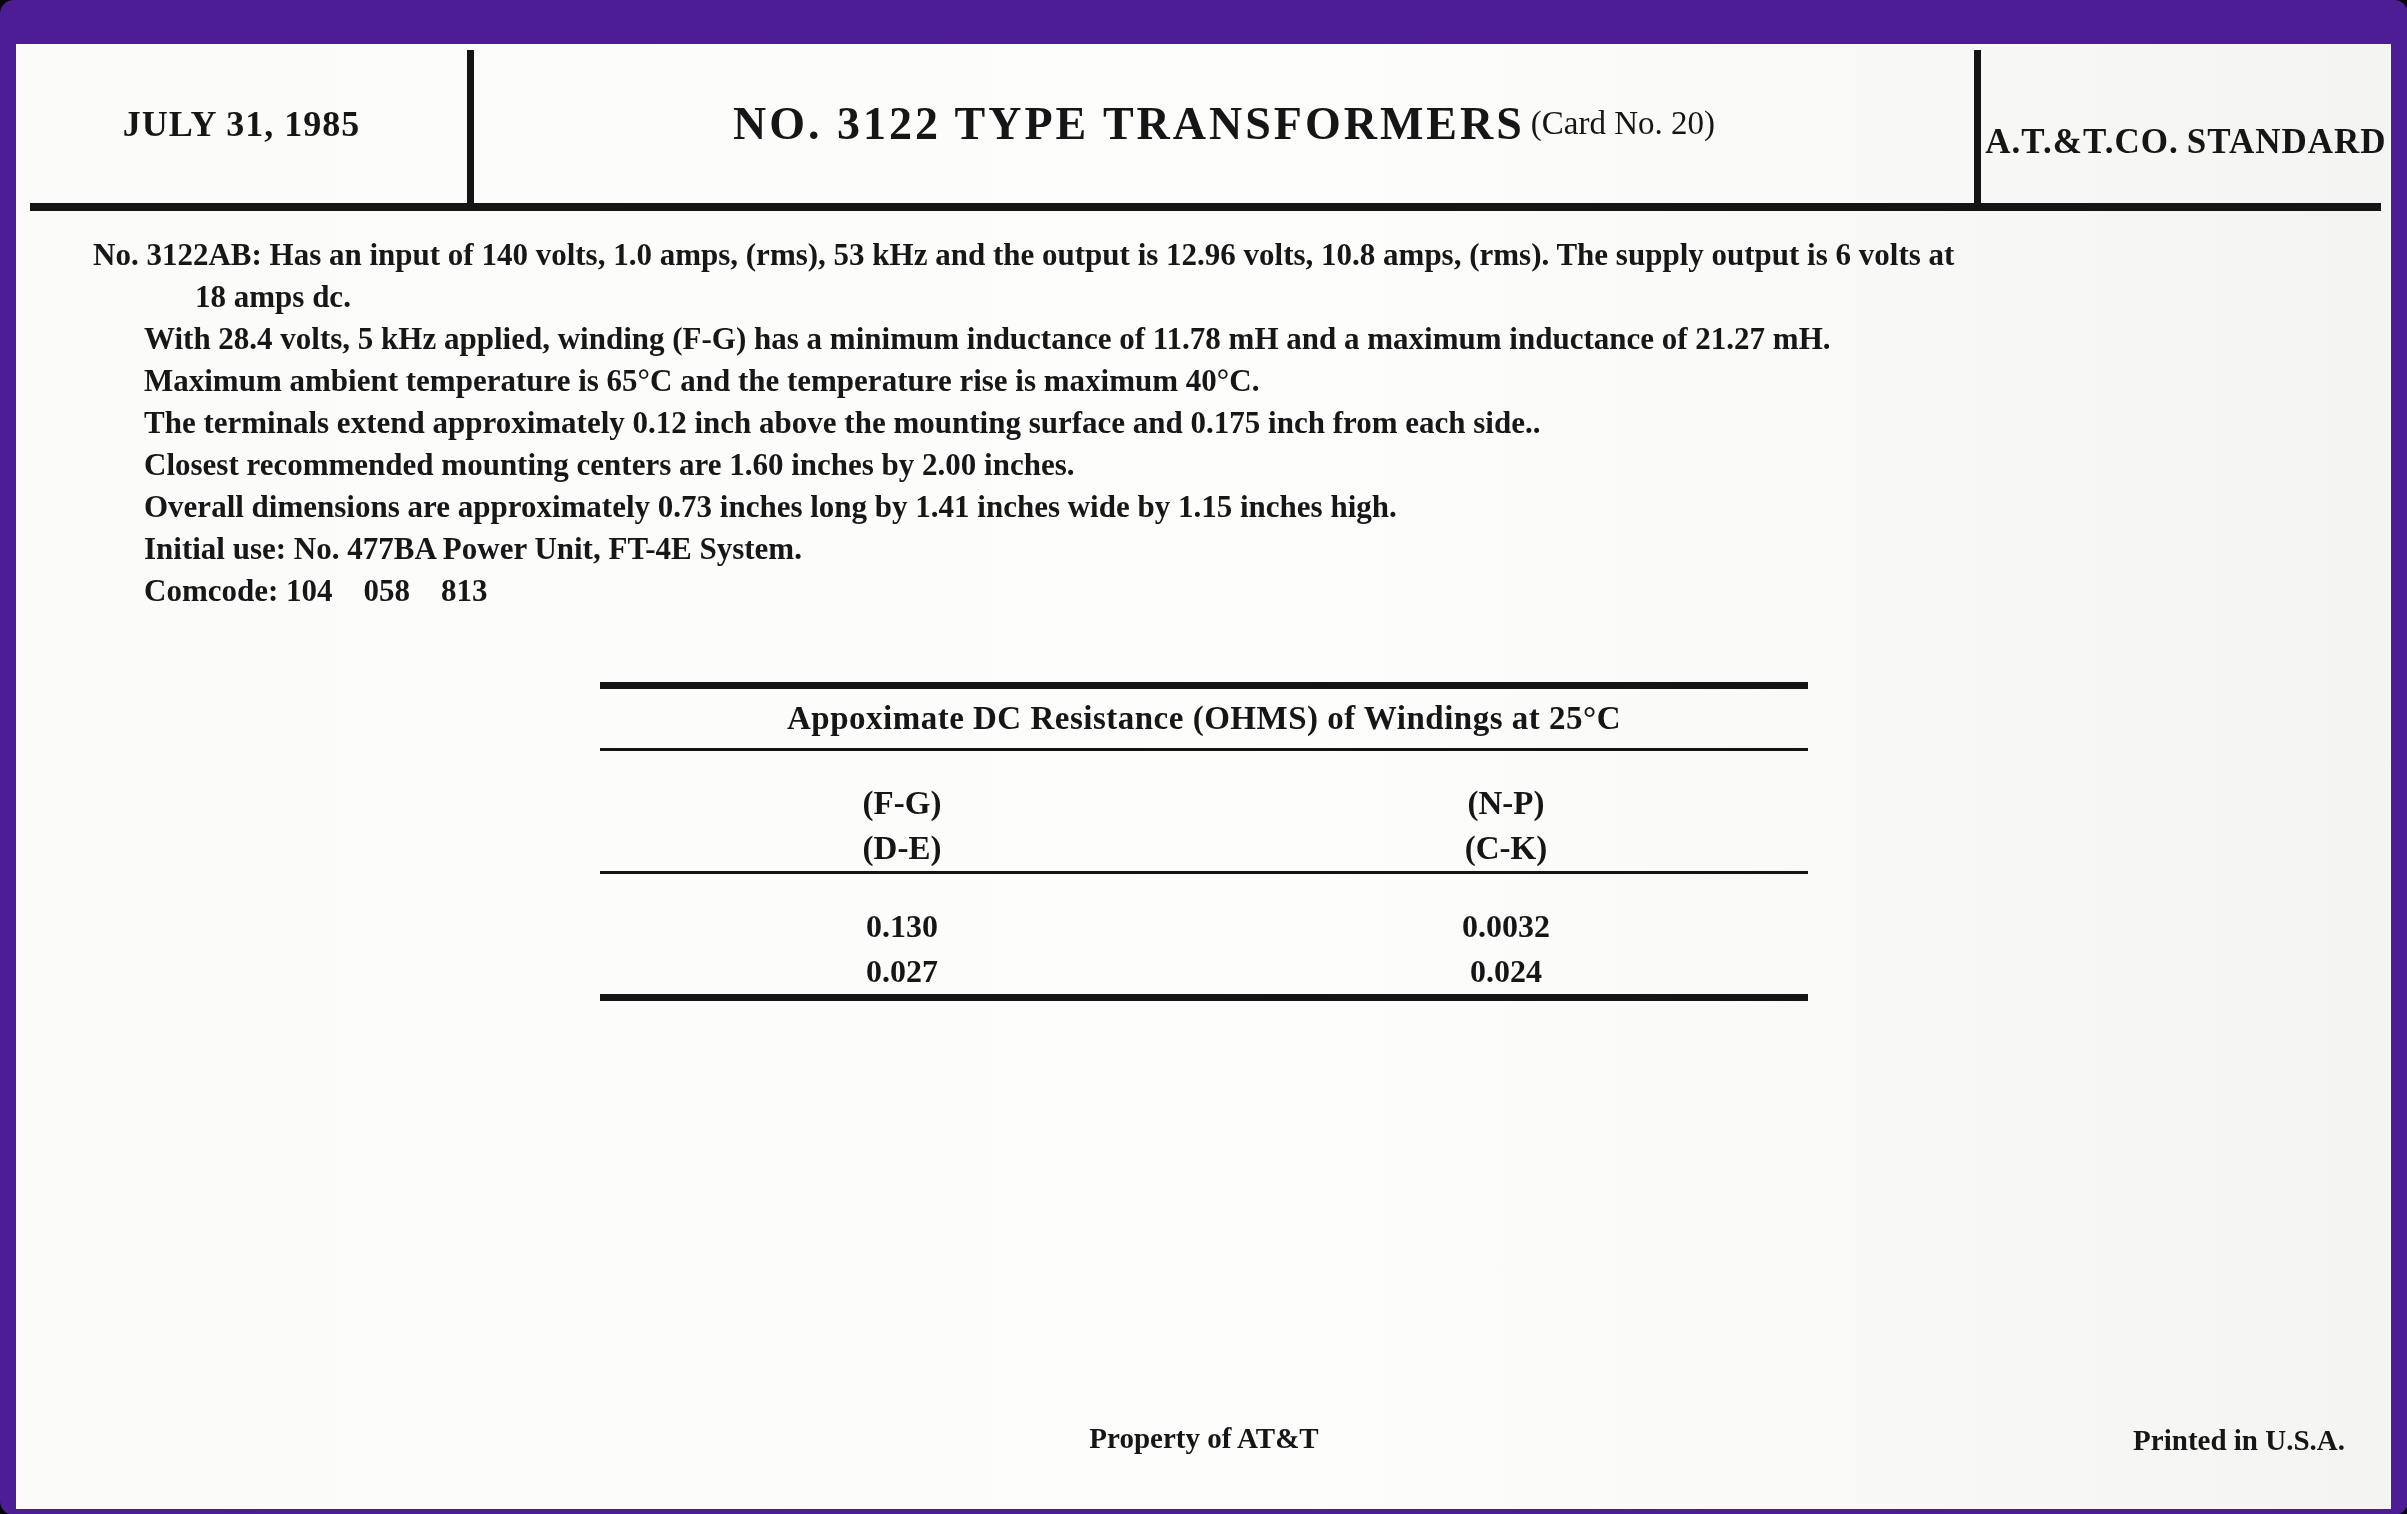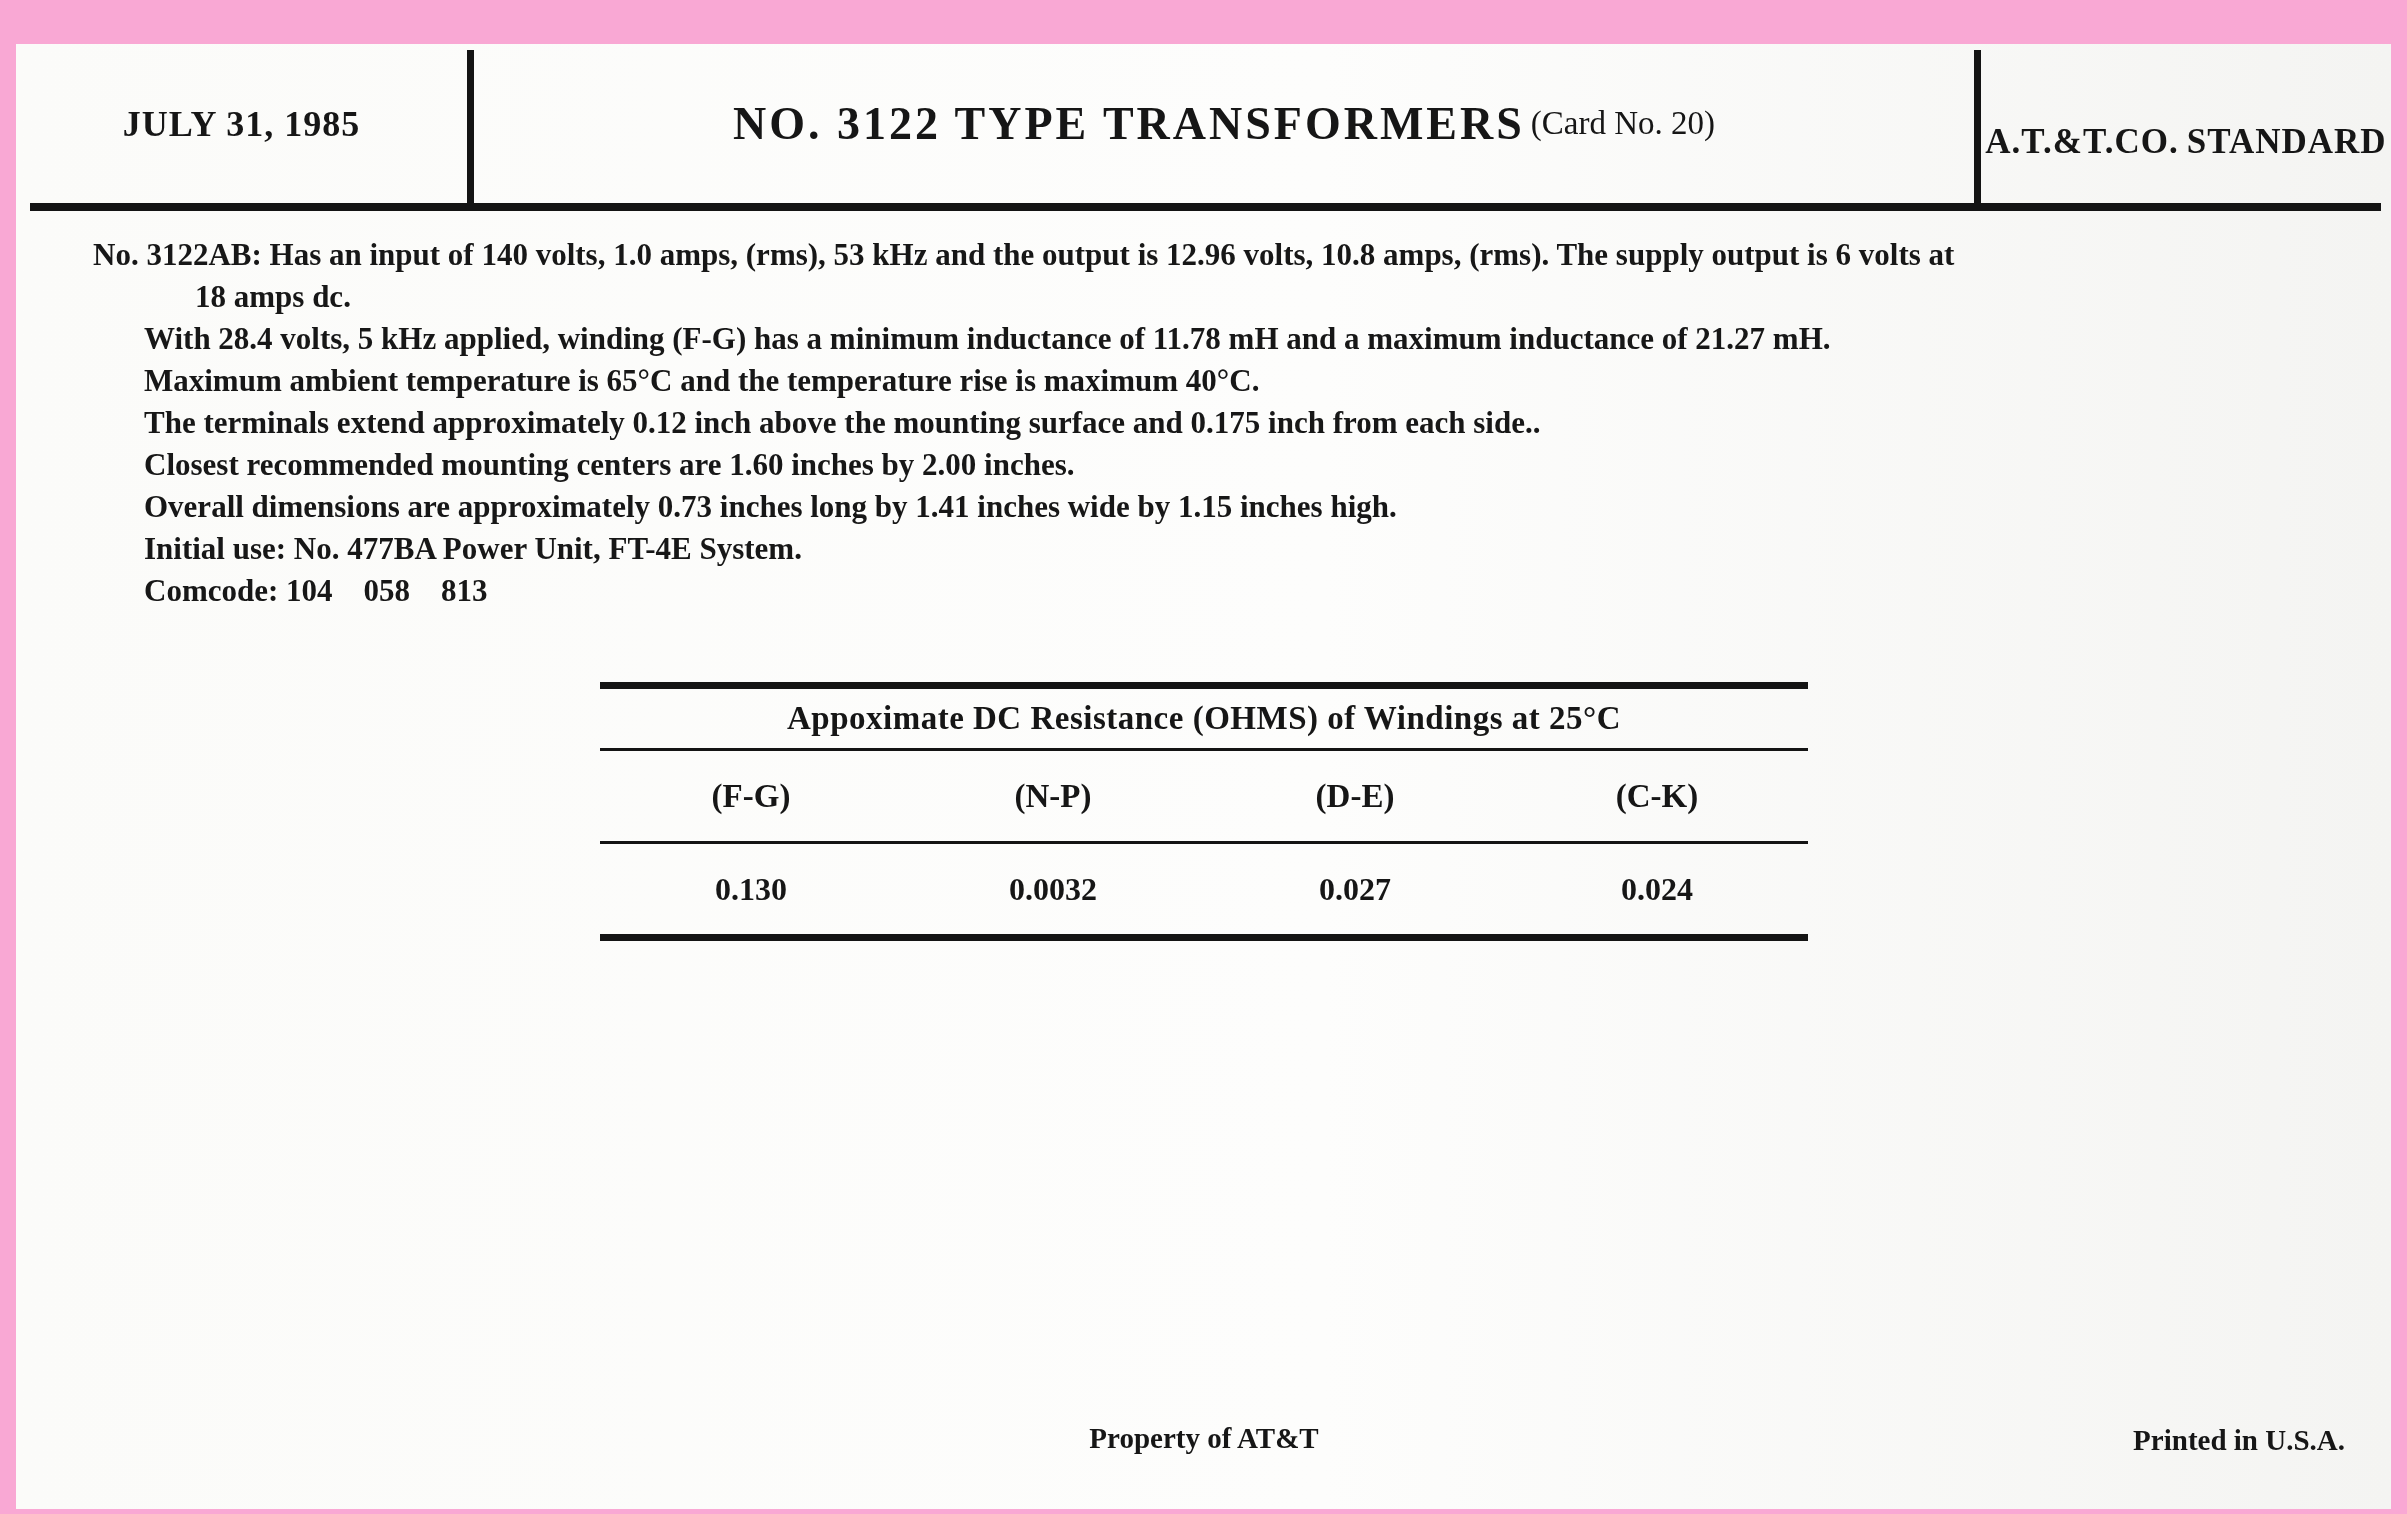--- a/index.html
+++ b/index.html
@@ -9,21 +9,22 @@
     width: 2408px;
     height: 1515px;
     overflow: hidden;
     font-family: "Liberation Serif", "DejaVu Serif", serif;
     color: #161616;
   }
   .scan-frame {
     position: relative;
     width: 2408px;
     height: 1515px;
-    background: #f9a8d4;
+    background: #4c1d95;
+    border-radius: 14px;
   }
   .page {
     position: absolute;
     left: 16px;
     top: 44px;
     width: 2375px;
     height: 1465px;
     background: linear-gradient(90deg, #fbfbf9 0%, #fdfdfc 55%, #f4f4f2 100%);
   }
 
@@ -137,21 +138,22 @@
     display: flex;
     align-items: center;
     justify-content: center;
     font-size: 33px;
     font-weight: bold;
     letter-spacing: 0.5px;
   }
   .t-row {
     height: 90px;
     display: grid;
-    grid-template-columns: 1fr 1fr 1fr 1fr;
+    grid-template-columns: 1fr 1fr;
+    margin-top: 30px;
   }
   .t-cell {
     display: flex;
     align-items: center;
     justify-content: center;
     font-size: 33px;
     font-weight: bold;
   }
   .t-cell.value { font-size: 32px; }
 

